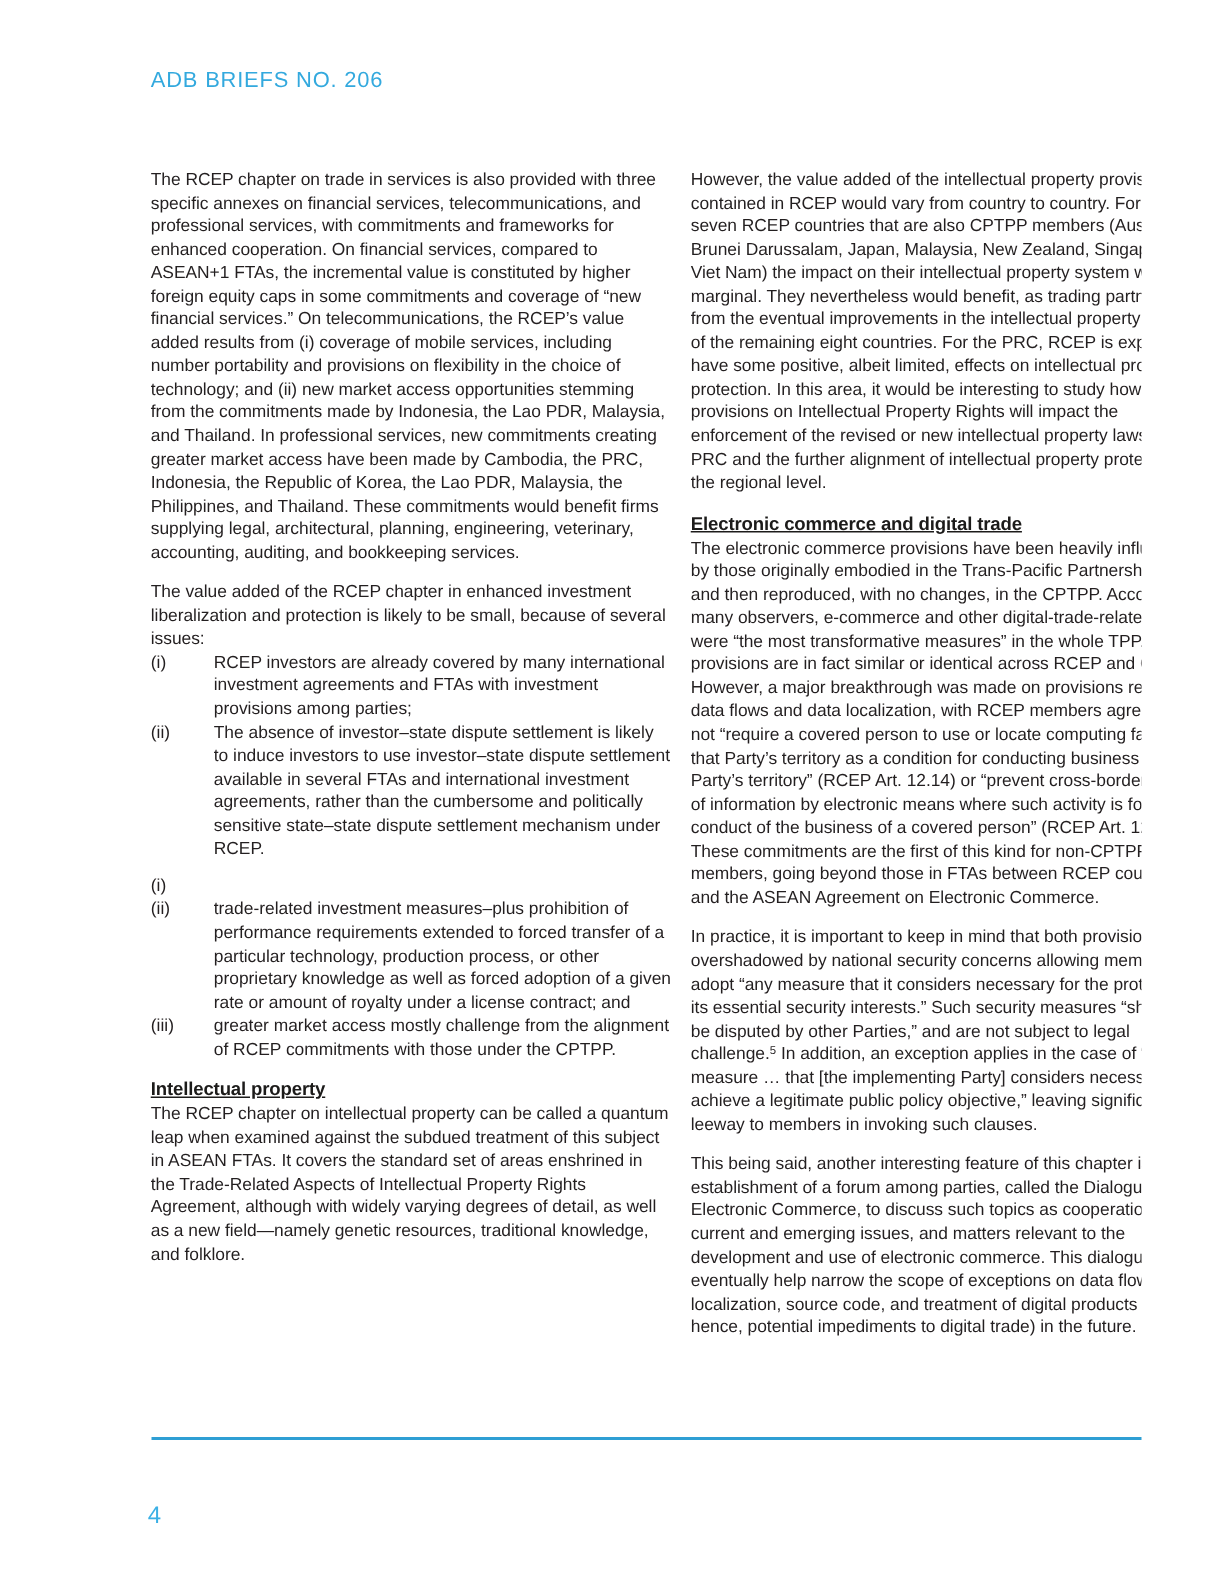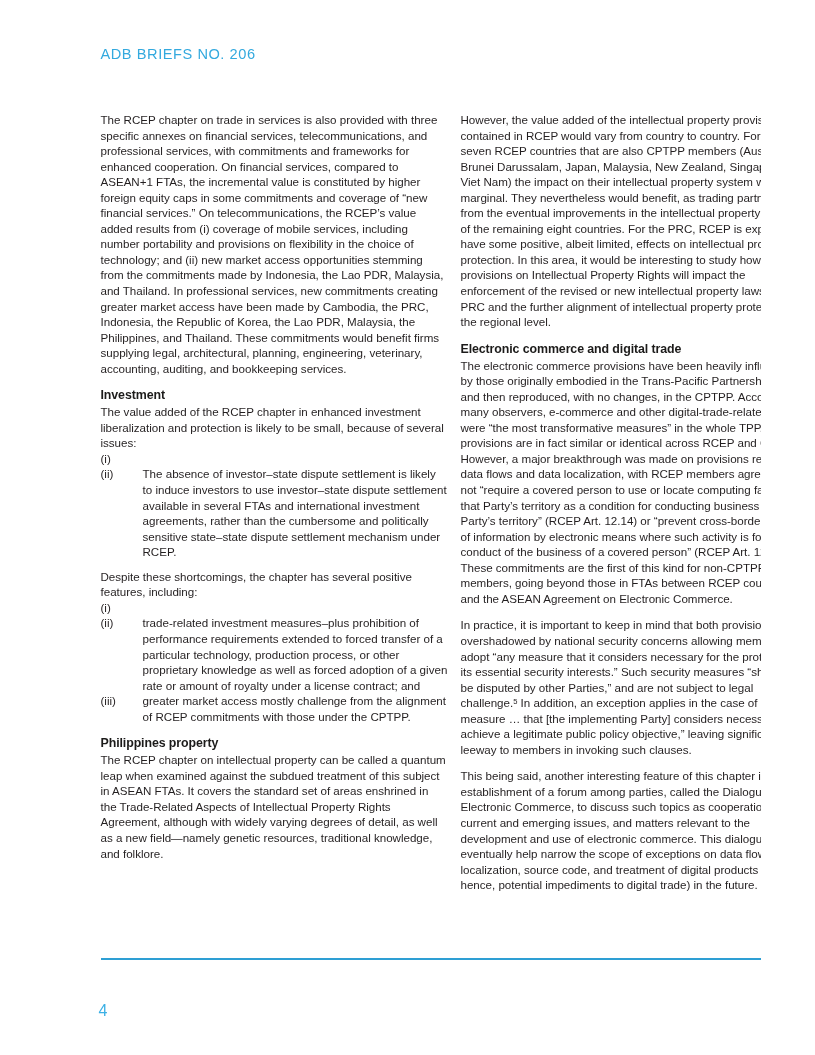--- a/index.html
+++ b/index.html
@@ -56,20 +56,21 @@
   p.body.tight {
     margin-bottom: 0;
   }
   h2.section {
     margin: 9px 0 1px 0;
     font-size: 12.4px;
     line-height: 16px;
     font-weight: bold;
     color: #1c1b1a;
     letter-spacing: -0.1px;
+    text-decoration: underline;
   }
   h2.section.first {
     margin-top: 6px;
   }
   ul.romanlist {
     list-style: none;
     margin: 0 0 11px 0;
     padding: 0;
   }
   ul.romanlist.tight {
@@ -141,53 +142,52 @@
 <div class="page">
 
   <div class="running-head">ADB BRIEFS NO. 206</div>
 
   <div class="columns">
 
     <div class="col">
 
       <p class="body">The RCEP chapter on trade in services is also provided with three specific annexes on financial services, telecommunications, and professional services, with commitments and frameworks for enhanced cooperation. On financial services, compared to ASEAN+1 FTAs, the incremental value is constituted by higher foreign equity caps in some commitments and coverage of “new financial services.” On telecommunications, the RCEP’s value added results from (i) coverage of mobile services, including number portability and provisions on flexibility in the choice of technology; and (ii) new market access opportunities stemming from the commitments made by Indonesia, the Lao PDR, Malaysia, and Thailand. In professional services, new commitments creating greater market access have been made by Cambodia, the PRC, Indonesia, the Republic of Korea, the Lao PDR, Malaysia, the Philippines, and Thailand. These commitments would benefit firms supplying legal, architectural, planning, engineering, veterinary, accounting, auditing, and bookkeeping services.</p>
 
-      <h2 class="section">Investment</h2>
 
       <p class="body tight">The value added of the RCEP chapter in enhanced investment liberalization and protection is likely to be small, because of several issues:</p>
 
       <ul class="romanlist tight">
         <li>
           <span class="marker">(i)</span>
+          <span class="itemtext">RCEP investors are already covered by many international investment agreements and FTAs with investment provisions among parties;</span>
         </li>
         <li>
           <span class="marker">(ii)</span>
           <span class="itemtext">The absence of investor–state dispute settlement is likely to induce investors to use investor–state dispute settlement available in several FTAs and international investment agreements, rather than the cumbersome and politically sensitive state–state dispute settlement mechanism under RCEP.</span>
         </li>
       </ul>
 
       <div class="spacer-para"></div>
 
-      <p class="body tight">Despite these shortcomings, the chapter has several positive features, including:</p>
 
       <ul class="romanlist">
         <li>
           <span class="marker">(i)</span>
         </li>
         <li>
           <span class="marker">(ii)</span>
           <span class="itemtext">trade-related investment measures–plus prohibition of performance requirements extended to forced transfer of a particular technology, production process, or other proprietary knowledge as well as forced adoption of a given rate or amount of royalty under a license contract; and</span>
         </li>
         <li>
           <span class="marker">(iii)</span>
           <span class="itemtext">greater market access mostly challenge from the alignment of RCEP commitments with those under the CPTPP.</span>
         </li>
       </ul>
 
-      <h2 class="section">Philippines property</h2>
+      <h2 class="section">Intellectual property</h2>
 
       <p class="body">The RCEP chapter on intellectual property can be called a quantum leap when examined against the subdued treatment of this subject in ASEAN FTAs. It covers the standard set of areas enshrined in the Trade-Related Aspects of Intellectual Property Rights Agreement, although with widely varying degrees of detail, as well as a new field—namely genetic resources, traditional knowledge, and folklore.</p>
 
     </div>
 
     <div class="col">
 
       <p class="body">However, the value added of the intellectual property provisions contained in RCEP would vary from country to country. For the seven RCEP countries that are also CPTPP members (Australia, Brunei Darussalam, Japan, Malaysia, New Zealand, Singapore, Viet Nam) the impact on their intellectual property system would be marginal. They nevertheless would benefit, as trading partners, from the eventual improvements in the intellectual property regimes of the remaining eight countries. For the PRC, RCEP is expected to have some positive, albeit limited, effects on intellectual property protection. In this area, it would be interesting to study how RCEP provisions on Intellectual Property Rights will impact the enforcement of the revised or new intellectual property laws in the PRC and the further alignment of intellectual property protection at the regional level.</p>
 
       <h2 class="section first">Electronic commerce and digital trade</h2>

